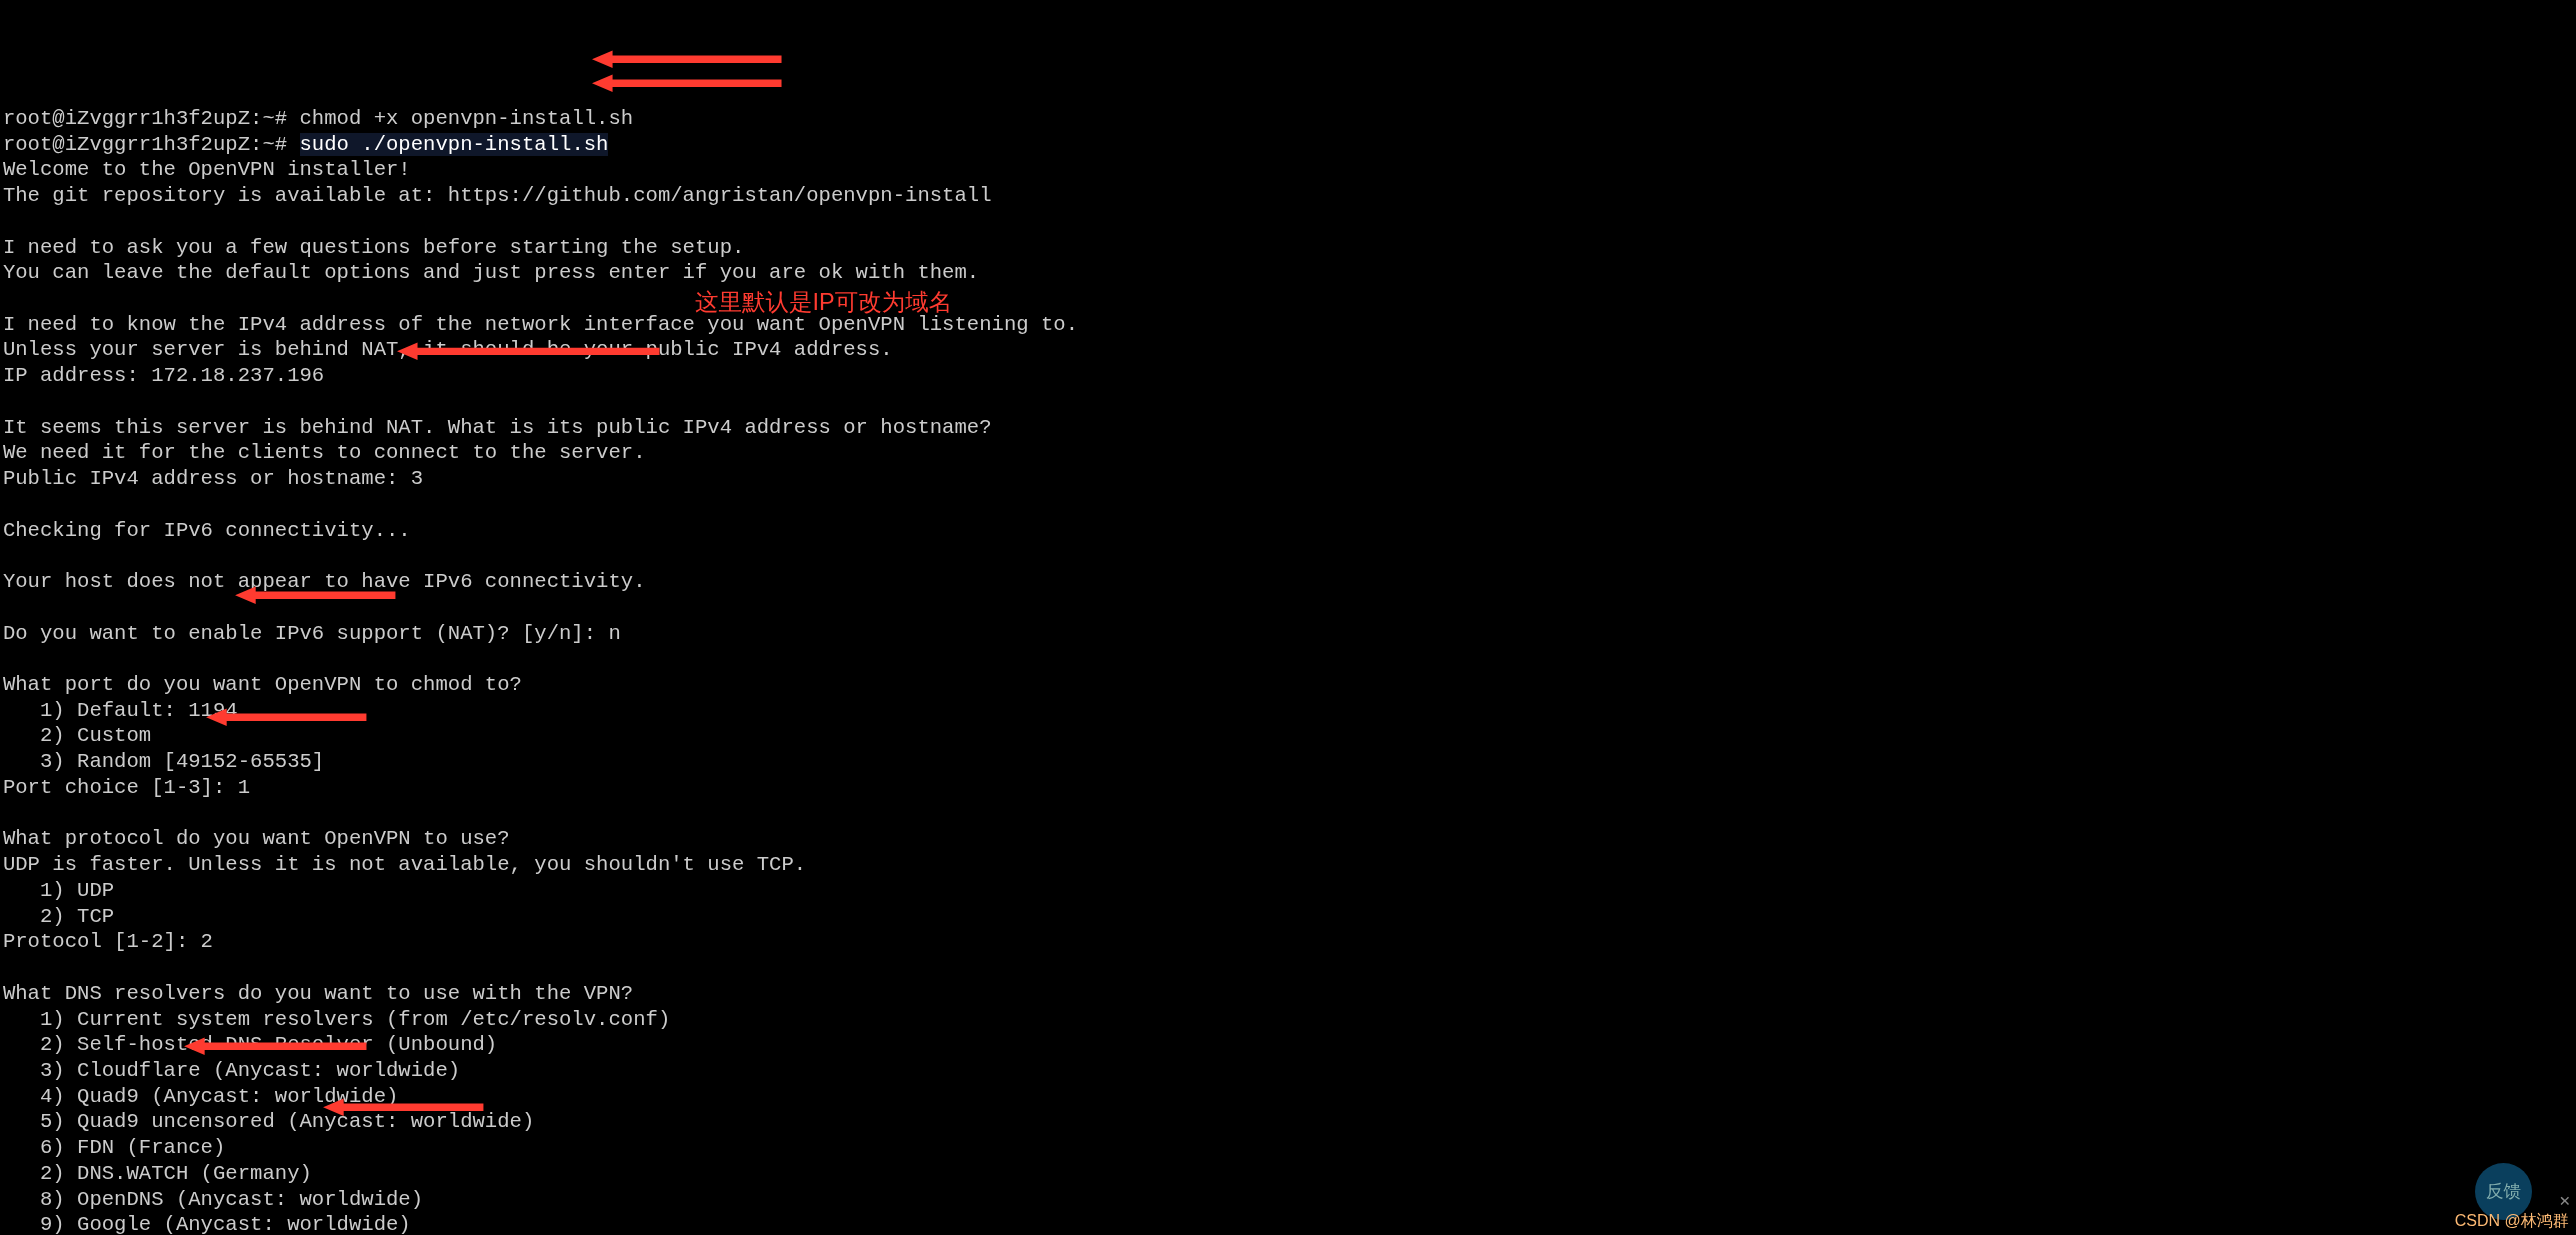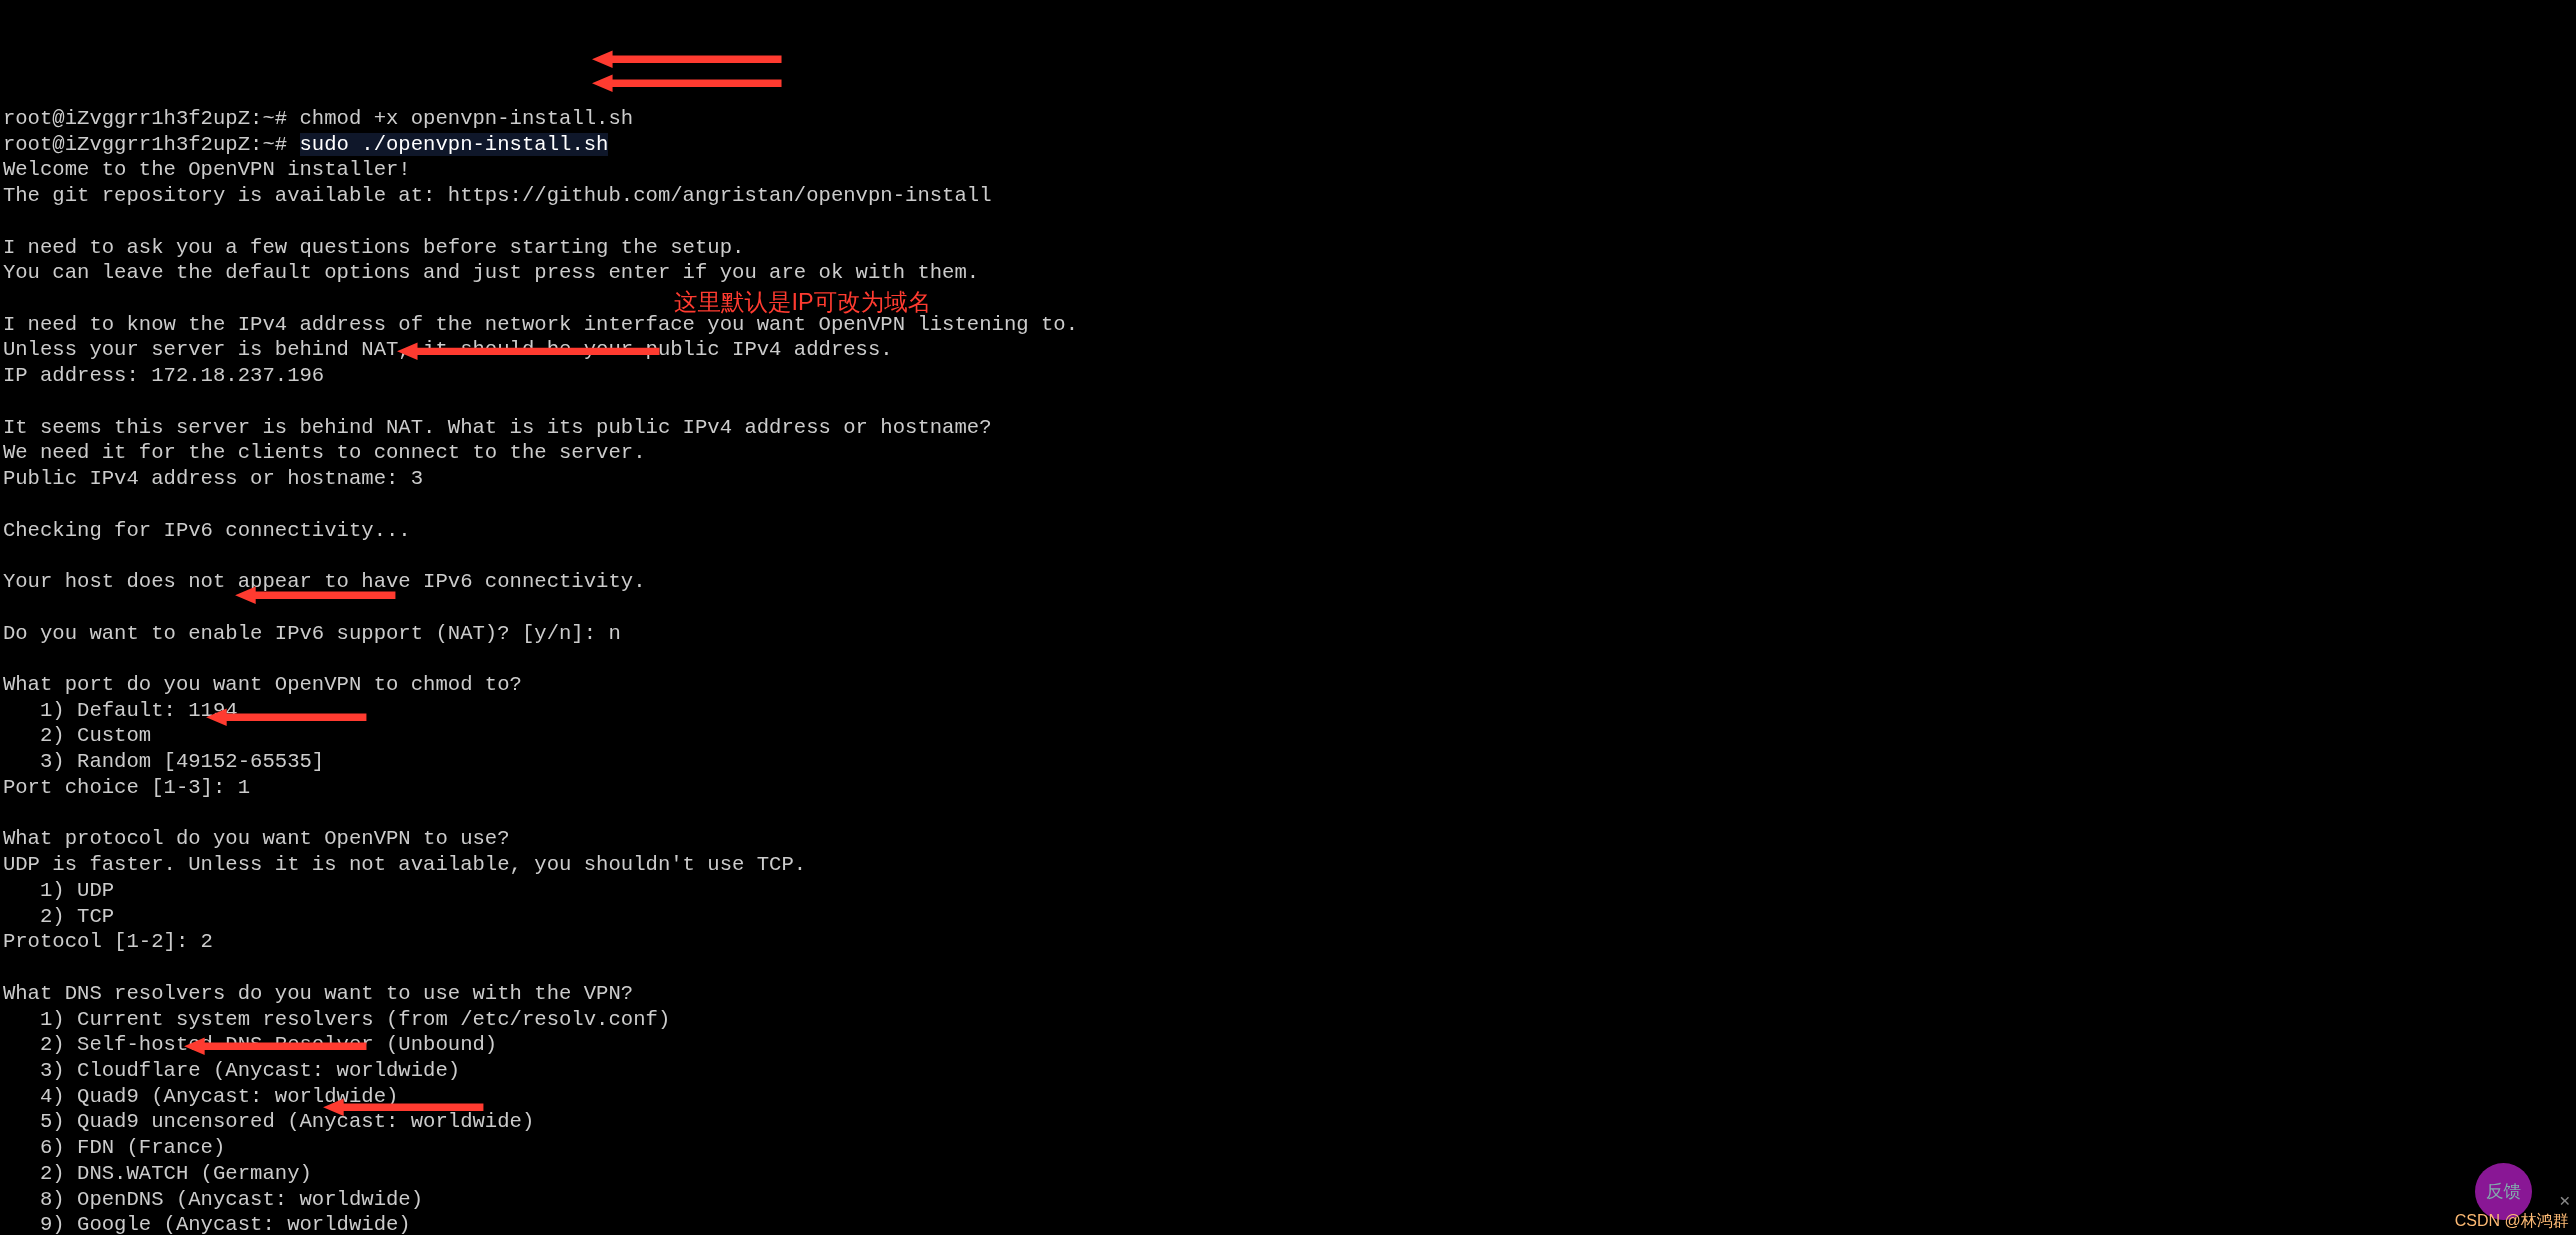--- a/index.html
+++ b/index.html
@@ -45,21 +45,21 @@
       color: #888;
       font-size: 17.6px;
       cursor: pointer;
     }
     .badge {
       position: absolute;
       bottom: 14.7px;
       right: 44px;
       width: 57px; height: 57px;
       border-radius: 50%;
-      background: #a21caf;
+      background: #0c4a6e;
       display: flex; align-items: center; justify-content: center;
       color: #9cc; font-size: 17.6px; font-family: Arial, sans-serif;
       opacity: 0.85;
     }
   </style>
 </head>
 <body>
 
 
 
@@ -132,21 +132,21 @@
 <div class="arrow" style="left:592px; top:22px;">
  <svg width="191" height="20.6" viewBox="0 0 260 28">
       <polygon points="0,14 28,2 28,9 258,9 258,19 28,19 28,26" fill="#ff3b30"></polygon>
     </svg>
 </div>
 <div class="arrow" style="left:397px; top:290px;">
  <svg width="264" height="20.6" viewBox="0 0 360 28">
       <polygon points="0,14 28,2 28,9 358,9 358,19 28,19 28,26" fill="#ff3b30"></polygon>
     </svg>
 </div>
-<div class="anno-text" style="left:674px; top:288px;">这里默认是IP可改为域名</div>
+<div class="anno-text" style="left:695px; top:288px;">这里默认是IP可改为域名</div>
 <div class="arrow" style="left:235px; top:534px;">
  <svg width="162" height="20.6" viewBox="0 0 220 28">
       <polygon points="0,14 28,2 28,9 218,9 218,19 28,19 28,26" fill="#ff3b30"></polygon>
     </svg>
 </div>
 <div class="arrow" style="left:206px; top:656px;">
  <svg width="162" height="20.6" viewBox="0 0 220 28">
       <polygon points="0,14 28,2 28,9 218,9 218,19 28,19 28,26" fill="#ff3b30"></polygon>
     </svg>
 </div>

